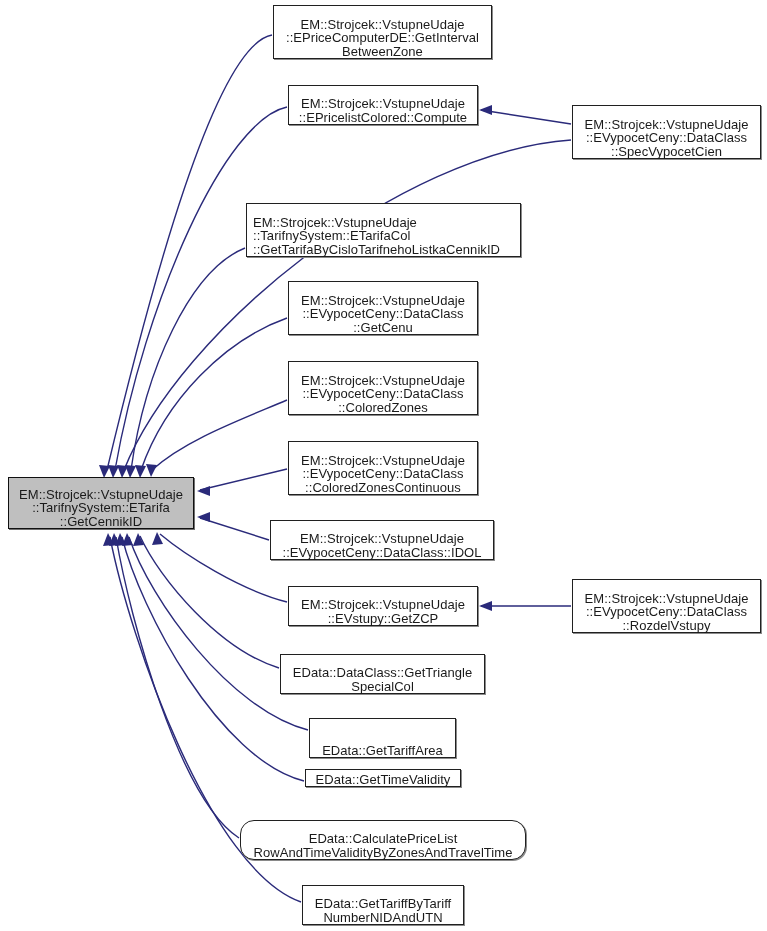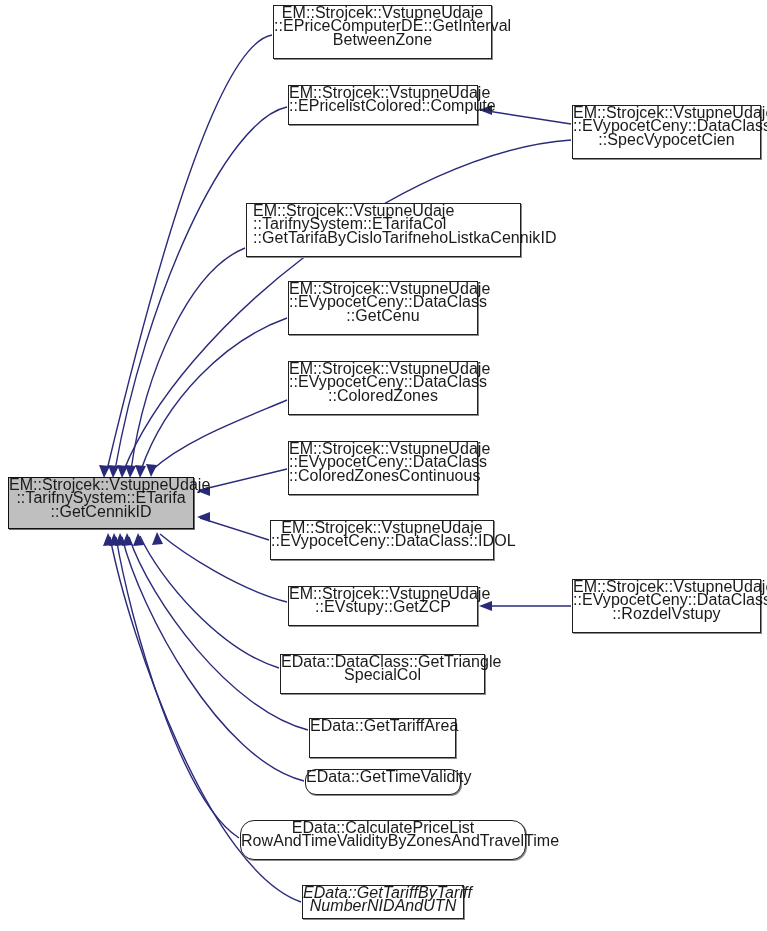--- a/index.html
+++ b/index.html
@@ -22,25 +22,25 @@
     width: 767px;
     height: 931px;
     pointer-events: none;
   }
   .node {
     position: absolute;
     box-sizing: border-box;
     border: 1px solid #202020;
     background: #ffffff;
     display: flex;
-    align-items: flex-start;
+    align-items: flex-end;
     justify-content: center;
     text-align: center;
     color: #1a1a1a;
-    font-size: 16px;
+    font-size: 13px;
     line-height: 13.4px;
     letter-spacing: 0.05px;
     white-space: pre-line;
     box-shadow: 1px 1px 0 0 #8a8a8a;
     z-index: 2;
   }
   .node.center {
     background: #bfbfbf;
     border: 1px solid #101010;
     box-shadow: 1px 1px 0 0 #6f6f6f;
@@ -121,19 +121,19 @@
       <div class="node" style="left: 270px; top: 520px; width: 224px; height: 40px;"><span class="node-label">EM::Strojcek::VstupneUdaje
 ::EVypocetCeny::DataClass::IDOL</span></div>
       <div class="node" style="left: 288px; top: 586px; width: 190px; height: 40px;"><span class="node-label">EM::Strojcek::VstupneUdaje
 ::EVstupy::GetZCP</span></div>
       <div class="node" style="left: 572px; top: 579px; width: 189px; height: 54px;"><span class="node-label">EM::Strojcek::VstupneUdaje
 ::EVypocetCeny::DataClass
 ::RozdelVstupy</span></div>
       <div class="node" style="left: 280px; top: 654px; width: 205px; height: 40px;"><span class="node-label">EData::DataClass::GetTriangle
 SpecialCol</span></div>
       <div class="node" style="left: 309px; top: 718px; width: 147px; height: 40px;"><span class="node-label">EData::GetTariffArea</span></div>
-      <div class="node" style="left: 305px; top: 769px; width: 156px; height: 26px; border-radius: 11px;"><span class="node-label">EData::GetTimeValidity</span></div>
+      <div class="node" style="left: 305px; top: 769px; width: 156px; height: 18px;"><span class="node-label">EData::GetTimeValidity</span></div>
       <div class="node" style="left: 240px; top: 820px; width: 286px; height: 40px; border-radius: 14px;"><span class="node-label">EData::CalculatePriceList
 RowAndTimeValidityByZonesAndTravelTime</span></div>
-      <div class="node" style="left: 302px; top: 885px; width: 162px; height: 34px; font-style: italic;"><span class="node-label">EData::GetTariffByTariff
+      <div class="node" style="left: 302px; top: 885px; width: 162px; height: 40px;"><span class="node-label">EData::GetTariffByTariff
 NumberNIDAndUTN</span></div>
     </div>
 </div>
 
 </body></html>

